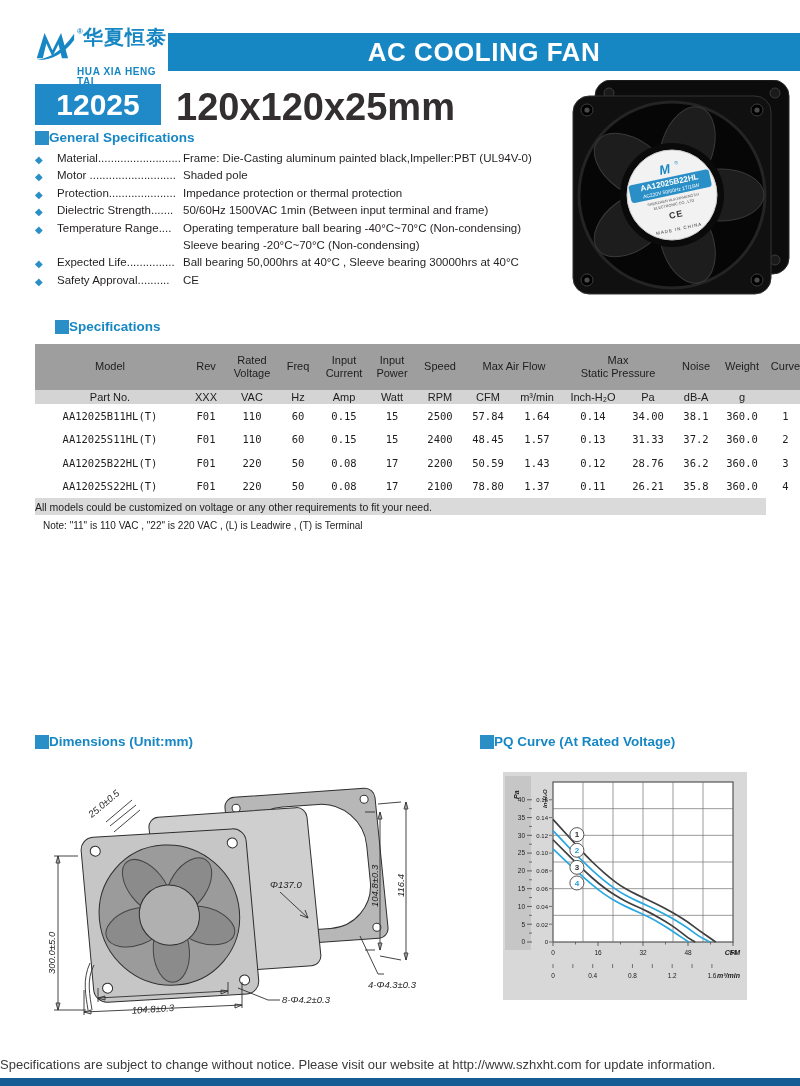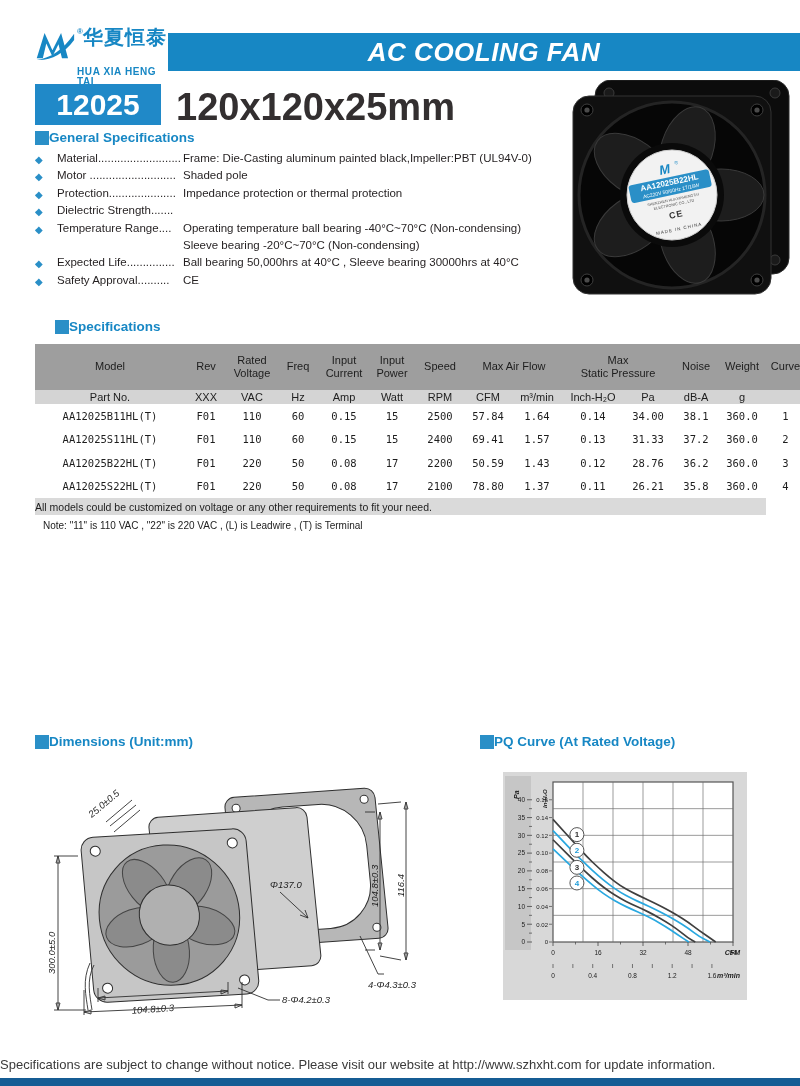--- a/index.html
+++ b/index.html
@@ -8,21 +8,21 @@
 
   
   .logo { position:absolute; left:35px; top:27px; width:132px; height:44px; display:flex; align-items:flex-start; gap:2px; }
   .logo-mark { flex:0 0 auto; }
   .logo-txt { display:flex; flex-direction:column; line-height:1; }
   .logo-cn-row { display:flex; align-items:flex-start; }
   .logo-reg { font-size:8px; color:#1787c4; font-weight:bold; margin-top:1px; }
   .logo-cn { font-size:20px; font-weight:bold; color:#1787c4; letter-spacing:1px; }
   .logo-en { font-size:10px; font-weight:bold; color:#1787c4; letter-spacing:0.6px; margin-top:20px; }
   .title-bar { position:absolute; left:168px; top:33px; width:632px; height:38px; background:#1787c4; color:#fff;
-               display:flex; align-items:center; justify-content:center; font-size:26px; font-weight:bold; letter-spacing:0.5px;font-style:italic; }
+               display:flex; align-items:center; justify-content:center; font-size:26px; font-weight:bold; letter-spacing:0.5px; }
 
   .model-badge { position:absolute; left:35px; top:84px; width:126px; height:41px; background:#2089c8; color:#fff;
                  display:flex; align-items:center; justify-content:center; font-size:30px; font-weight:600; }
   .model-size { position:absolute; left:176px; top:86px; font-size:38px; color:#332f30;font-weight:bold; }
 
   
   .sec-head { position:absolute; display:flex; align-items:center; }
   .sec-sq { width:14px; height:14px; background:#2a8fc7; }
   .sec-title { font-size:13.5px; font-weight:bold; color:#1787c4; }
 
@@ -100,20 +100,21 @@
         <span class="gs-value">Shaded pole</span>
       </div>
       <div class="gs-row">
         <span class="gs-bullet">◆</span>
         <span class="gs-label">Protection.....................</span>
         <span class="gs-value">Impedance protection or thermal protection</span>
       </div>
       <div class="gs-row">
         <span class="gs-bullet">◆</span>
         <span class="gs-label">Dielectric Strength.......</span>
+        <span class="gs-value">50/60Hz 1500VAC 1min (Between input terminal and frame)</span>
       </div>
       <div class="gs-row">
         <span class="gs-bullet">◆</span>
         <span class="gs-label">Temperature Range....</span>
         <span class="gs-value">Operating temperature ball bearing -40°C~70°C (Non-condensing)</span>
       </div>
       <div class="gs-row">
         <span class="gs-bullet"></span>
         <span class="gs-label"></span>
         <span class="gs-value">Sleeve bearing -20°C~70°C (Non-condensing)</span>
@@ -247,21 +248,21 @@
             <td>1</td>
           </tr>
           <tr>
             <td>AA12025S11HL(T)</td>
             <td>F01</td>
             <td>110</td>
             <td>60</td>
             <td>0.15</td>
             <td>15</td>
             <td>2400</td>
-            <td>69.41</td>
+            <td>48.45</td>
             <td>1.57</td>
             <td>0.13</td>
             <td>31.33</td>
             <td>37.2</td>
             <td>360.0</td>
             <td>2</td>
           </tr>
           <tr>
             <td>AA12025B22HL(T)</td>
             <td>F01</td>

